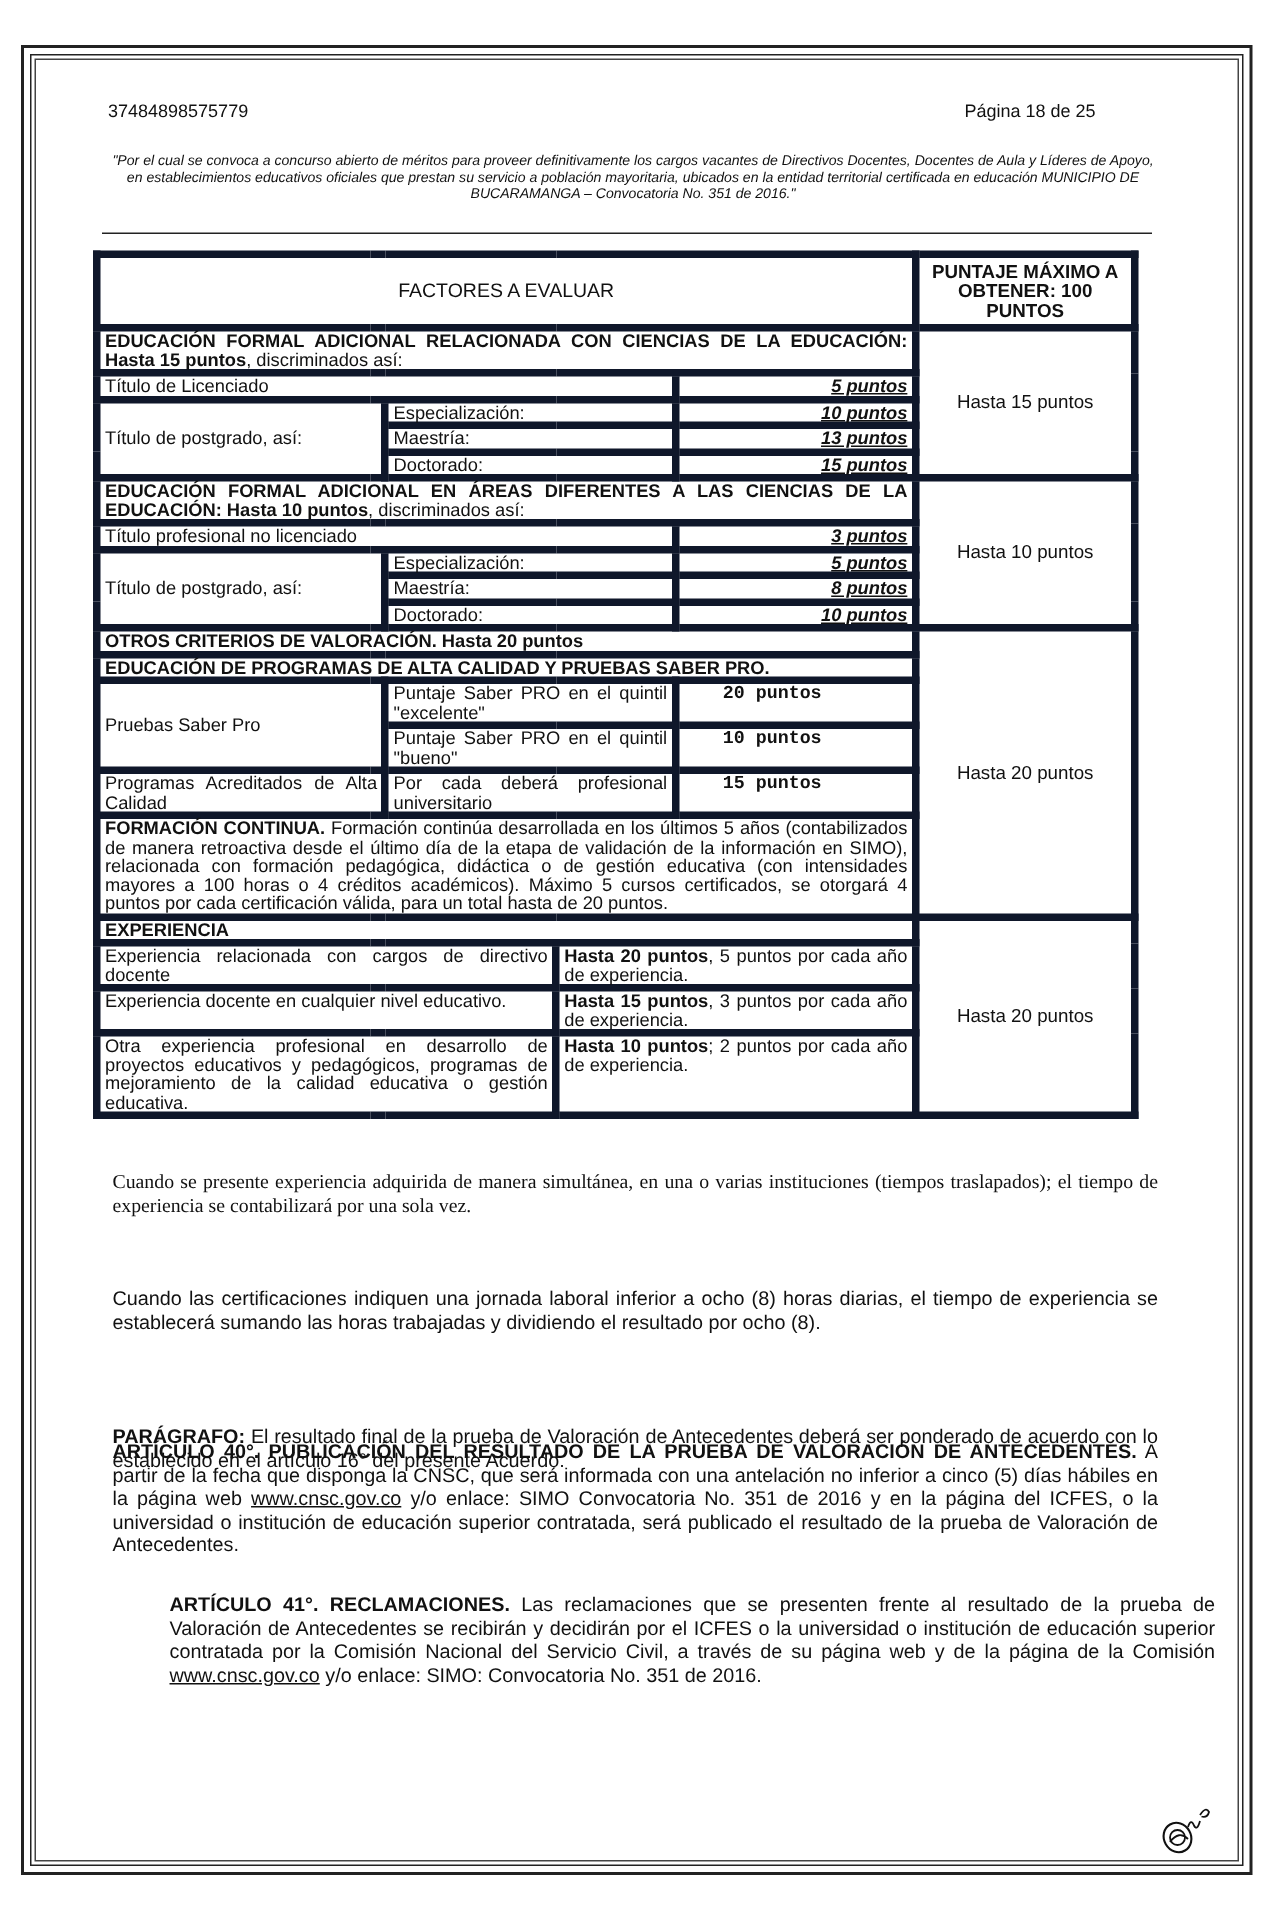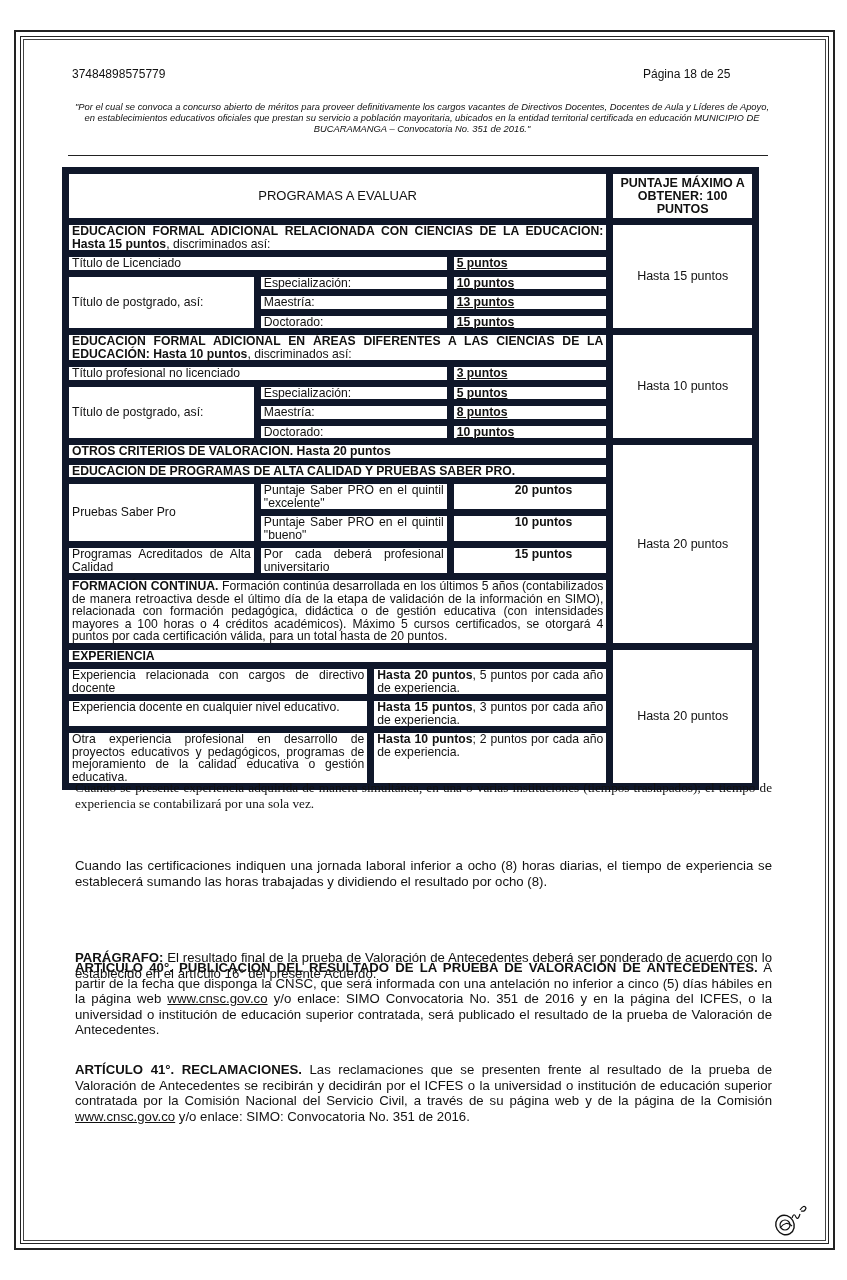--- a/index.html
+++ b/index.html
@@ -12,27 +12,27 @@
   .frame-inner2 { position: absolute; left: 23px; top: 39px; width: 803px; height: 1202px;
                  border: 1px solid #444; box-sizing: border-box; }
   .doc-id { position: absolute; left: 72px; top: 67px; font-size: 12px; }
   .page-num { position: absolute; left: 643px; top: 67px; font-size: 12px; }
   .header-quote { position: absolute; left: 72px; top: 101px; width: 700px; font-size: 9.4px;
                   font-style: italic; text-align: center; line-height: 11px; }
   .header-rule { position: absolute; left: 68px; top: 155px; width: 700px; border-top: 1.5px solid #222; }
 
   table.eval { position: absolute; left: 62px; top: 167px; width: 697px; border-collapse: collapse;
                font-size: 12.2px; line-height: 12.5px; }
-  table.eval td { border: 7px solid #0f172a; padding: 0 3px; vertical-align: top; }
+  table.eval td { border: 5px solid #0f172a; padding: 0 3px; vertical-align: top; }
   .hdr-main { text-align: center; vertical-align: middle !important; height: 44px; font-size: 13px; }
   .hdr-score { text-align: center; vertical-align: middle !important; font-weight: bold; font-size: 12.5px; line-height: 13px; }
   .sec-title { text-align: justify; text-align-last: left; }
   .b { font-weight: bold; }
-  .pts { text-align: left; font-weight: bold; text-decoration: underline; }
-  .pts-r { text-align: right; font-weight: bold; padding-right: 34px !important; }
+  .pts { text-align: right; font-weight: bold; text-decoration: underline; font-style: italic; }
+  .pts-r { text-align: center; font-weight: bold; padding-right: 34px !important; font-family: Liberation Mono, monospace; }
   .max-cell { text-align: center; vertical-align: middle !important; font-size: 12.5px; }
   .mid { vertical-align: middle !important; }
   .just { text-align: justify; }
 
   .body-text { position: absolute; left: 75px; width: 697px; font-size: 13.2px; line-height: 15.5px;
                text-align: justify; }
   .link { text-decoration: underline; }
   .signature { position: absolute; left: 772px; top: 1198px; width: 38px; height: 40px; }
 </style>
 </head>
@@ -51,21 +51,21 @@
   <colgroup>
     <col style="width:181px">
       <col style="width:10px">
       <col style="width:113px">
       <col style="width:79px">
       <col style="width:159px">
       <col style="width:145px">
   </colgroup>
   <tbody>
       <tr>
-    <td colspan="5" class="hdr-main">PROGRAMAS A EVALUAR</td>
+    <td colspan="5" class="hdr-main">FACTORES A EVALUAR</td>
     <td class="hdr-score">PUNTAJE MÁXIMO A OBTENER: 100 PUNTOS</td>
   </tr>
 
   <tr>
     <td colspan="5" class="sec-title">
       <span class="b">EDUCACIÓN FORMAL ADICIONAL RELACIONADA CON CIENCIAS DE LA EDUCACIÓN: Hasta 15 puntos</span><span>, discriminados así:</span>
     </td>
     <td rowspan="5" class="max-cell">Hasta 15 puntos</td>
   </tr>
   <tr>
@@ -157,21 +157,21 @@
   </table>
 
 <div class="body-text" style="top:780px;font-family:Liberation Serif, serif;">Cuando se presente experiencia adquirida de manera simultánea, en una o varias instituciones (tiempos traslapados); el tiempo de experiencia se contabilizará por una sola vez.</div>
 <div class="body-text" style="top:858px;">Cuando las certificaciones indiquen una jornada laboral inferior a ocho (8) horas diarias, el tiempo de experiencia se establecerá sumando las horas trabajadas y dividiendo el resultado por ocho (8).</div>
 <div class="body-text" style="top:950px;">
   <span class="b">PARÁGRAFO:</span><span> El resultado final de la prueba de Valoración de Antecedentes deberá ser ponderado de acuerdo con lo establecido en el artículo 16° del presente Acuerdo.</span>
 </div>
 <div class="body-text" style="top:960px;">
   <span class="b">ARTÍCULO 40°. PUBLICACIÓN DEL RESULTADO DE LA PRUEBA DE VALORACIÓN DE ANTECEDENTES.</span><span> A partir de la fecha que disponga la CNSC, que será informada con una antelación no inferior a cinco (5) días hábiles en la página web </span><span class="link">www.cnsc.gov.co</span><span> y/o enlace: SIMO Convocatoria No. 351 de 2016 y en la página del ICFES, o la universidad o institución de educación superior contratada, será publicado el resultado de la prueba de Valoración de Antecedentes.</span>
 </div>
-<div class="body-text" style="top:1062px;">
+<div class="body-text" style="top:1062px;margin-left:38px;">
   <span class="b">ARTÍCULO 41°. RECLAMACIONES.</span><span> Las reclamaciones que se presenten frente al resultado de la prueba de Valoración de Antecedentes se recibirán y decidirán por el ICFES o la universidad o institución de educación superior contratada por la Comisión Nacional del Servicio Civil, a través de su página web y de la página de la Comisión </span><span class="link">www.cnsc.gov.co</span><span> y/o enlace: SIMO: Convocatoria No. 351 de 2016.</span>
 </div>
 
 <svg class="signature" viewBox="0 0 38 40">
   <ellipse cx="13" cy="27" rx="9" ry="10" fill="none" stroke="#111" stroke-width="1.4" transform="rotate(-30 13 27)"></ellipse>
   <ellipse cx="13" cy="27" rx="5" ry="5" fill="none" stroke="#111" stroke-width="1.2"></ellipse>
   <path d="M8 30 Q14 22 20 28" fill="none" stroke="#111" stroke-width="1.2"></path>
   <path d="M20 20 q2 -6 4 -1 q2 4 4 -3" fill="none" stroke="#111" stroke-width="1.2"></path>
   <path d="M28 12 q4 -6 6 -2 q-1 4 -5 3" fill="none" stroke="#111" stroke-width="1.2"></path>
 </svg>

